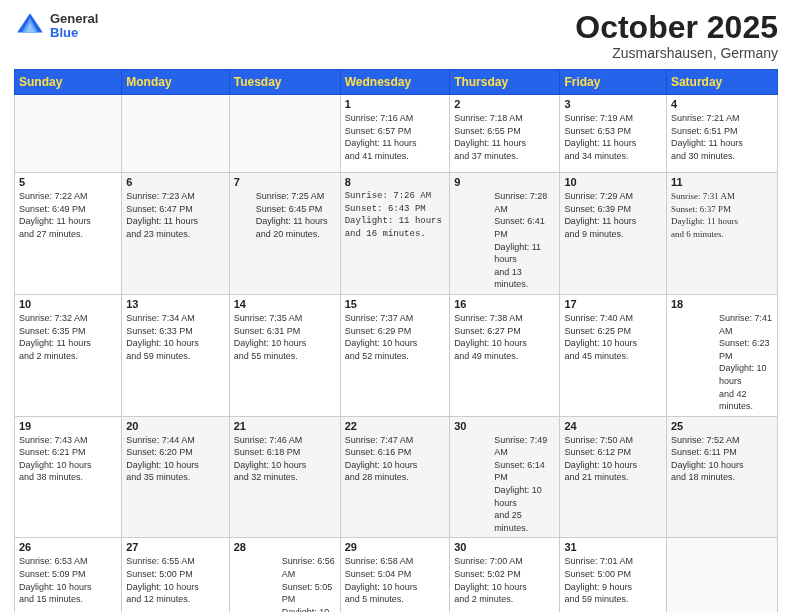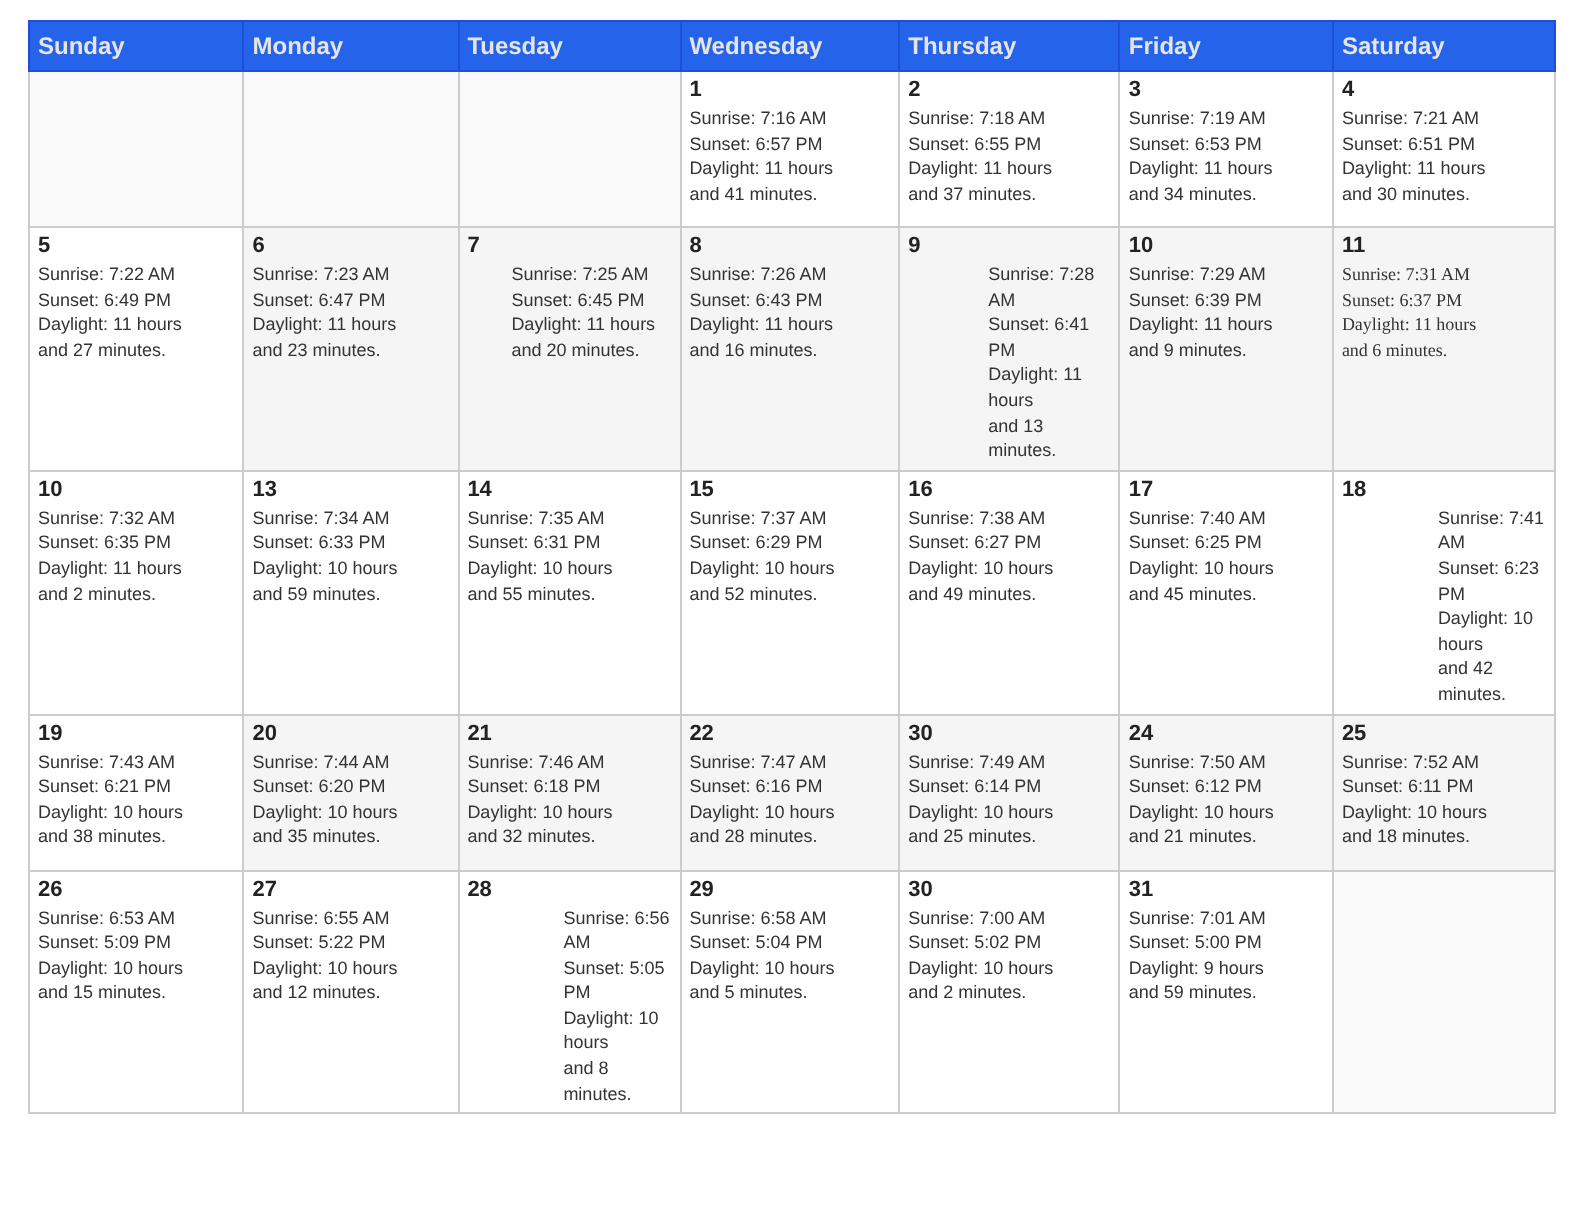--- a/index.html
+++ b/index.html
@@ -59,21 +59,21 @@
       font-size: 14px;
       color: #444;
     }
     .calendar {
       width: 100%;
       border-collapse: collapse;
       border: 1px solid #ccc;
     }
     .calendar th {
       background: #2563eb;
-      color: #e5e5e5;
+      color: #fde047;
       font-size: 12px;
       font-weight: bold;
       padding: 5px 4px;
       text-align: left;
       border: 1px solid #1d4ed8;
     }
     .calendar td {
       vertical-align: top;
       border: 1px solid #ccc;
       padding: 3px 4px;
@@ -105,20 +105,37 @@
       background: #f9f9f9 !important;
     }
     .row-alt td {
       background: #efefef;
     }
   </style>
 </head>
 <body>
 
 <div class="page">
+  <div class="header">
+    <div class="logo">
+      <svg class="logo-icon" viewBox="0 0 40 40">
+        <polygon points="20,4 36,28 4,28" fill="#2563eb"></polygon>
+        <polygon points="20,10 30,28 10,28" fill="#60a5fa"></polygon>
+        <polygon points="20,16 26,28 14,28" fill="#93c5fd"></polygon>
+      </svg>
+      <div class="logo-text">
+        <span class="logo-general">General</span>
+        <span class="logo-blue">Blue</span>
+      </div>
+    </div>
+    <div class="title-block">
+      <div class="month-title">October 2025</div>
+      <div class="location">Zusmarshausen, Germany</div>
+    </div>
+  </div>
 
   <table class="calendar">
     <thead>
       <tr>
       <th>Sunday</th>
           <th>Monday</th>
           <th>Tuesday</th>
           <th>Wednesday</th>
           <th>Thursday</th>
           <th>Friday</th>
@@ -176,21 +193,21 @@
           </td>
           <td>
             <span class="day-num">7</span>
             <div class="day-info" style="white-space: pre-line; margin-left: 22px;">Sunrise: 7:25 AM
 Sunset: 6:45 PM
 Daylight: 11 hours
 and 20 minutes.</div>
           </td>
           <td>
             <span class="day-num">8</span>
-            <div class="day-info" style="white-space: pre-line;">Sunrise: 7:26 AM
+            <div class="day-info" style="white-space: pre-line; font-family: Liberation Mono, monospace;">Sunrise: 7:26 AM
 Sunset: 6:43 PM
 Daylight: 11 hours
 and 16 minutes.</div>
           </td>
           <td>
             <span class="day-num">9</span>
             <div class="day-info" style="white-space: pre-line; margin-left: 40px;">Sunrise: 7:28 AM
 Sunset: 6:41 PM
 Daylight: 11 hours
 and 13 minutes.</div>
@@ -285,21 +302,21 @@
           </td>
           <td>
             <span class="day-num">22</span>
             <div class="day-info" style="white-space: pre-line;">Sunrise: 7:47 AM
 Sunset: 6:16 PM
 Daylight: 10 hours
 and 28 minutes.</div>
           </td>
           <td>
             <span class="day-num">30</span>
-            <div class="day-info" style="white-space: pre-line;">Sunrise: 7:49 AM
+            <div class="day-info" style="white-space: pre-line; margin-left: 40px;">Sunrise: 7:49 AM
 Sunset: 6:14 PM
 Daylight: 10 hours
 and 25 minutes.</div>
           </td>
           <td>
             <span class="day-num">24</span>
             <div class="day-info" style="white-space: pre-line;">Sunrise: 7:50 AM
 Sunset: 6:12 PM
 Daylight: 10 hours
 and 21 minutes.</div>
@@ -316,21 +333,21 @@
           <td>
             <span class="day-num">26</span>
             <div class="day-info" style="white-space: pre-line;">Sunrise: 6:53 AM
 Sunset: 5:09 PM
 Daylight: 10 hours
 and 15 minutes.</div>
           </td>
           <td>
             <span class="day-num">27</span>
             <div class="day-info" style="white-space: pre-line;">Sunrise: 6:55 AM
-Sunset: 5:22 PM
+Sunset: 5:00 PM
 Daylight: 10 hours
 and 12 minutes.</div>
           </td>
           <td>
             <span class="day-num">28</span>
             <div class="day-info" style="white-space: pre-line; margin-left: 48px;">Sunrise: 6:56 AM
 Sunset: 5:05 PM
 Daylight: 10 hours
 and 8 minutes.</div>
           </td>

